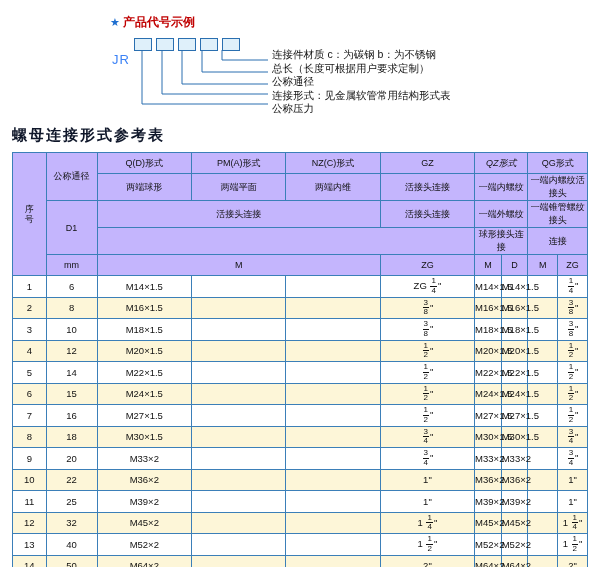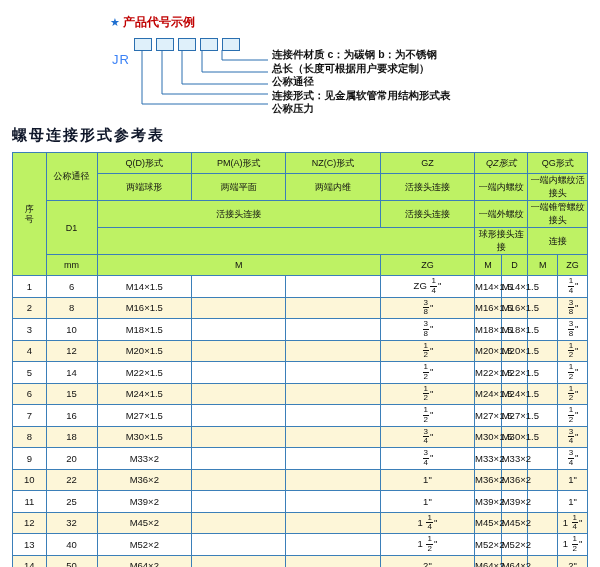--- a/index.html
+++ b/index.html
@@ -24,21 +24,21 @@
     position:absolute;left:112px;top:52px;
     font-size:13px;letter-spacing:1px;color:#3b82f6;
   }
   .boxes{position:absolute;left:134px;top:38px;display:flex;gap:4px;}
   .boxes i{
     display:block;width:16px;height:11px;
     border:1px solid #2a6fb0;background:#dff0fa;
   }
   .leaders{position:absolute;left:0;top:0;width:600px;height:120px;}
   .legend{position:absolute;left:272px;top:48px;font-size:10.5px;line-height:13.6px;}
-  .legend div{white-space:nowrap;font-weight:bold;}
+  .legend div{white-space:nowrap;}
 
   
   .sec-title{
     position:absolute;left:12px;top:126px;
     font-size:15px;font-weight:bold;color:#0f172a;
     letter-spacing:2px;
   }
 
   
   table{
@@ -50,21 +50,21 @@
   }
   td,th{
     border:1px solid #3b7fb8;
     text-align:center;
     vertical-align:middle;
     padding:0;
     height:20px;
     font-weight:normal;
     color:#111;
   }
-  thead td{background:#bef264;font-size:9px;}
+  thead td{background:#c4b5fd;font-size:9px;}
   tbody tr.odd td{background:#ffffff;}
   tbody tr.even td{background:#fdf6d8;}
   tbody td{height:20.5px;font-size:9.5px;}
   .idx{width:30px;}
   .dn{width:46px;}
   .c3{width:86px;}
   .c4{width:86px;margin-top:25px;}
   .c5{width:86px;}
   .c6{width:86px;}
   .c7{width:48px;font-style:italic;}

